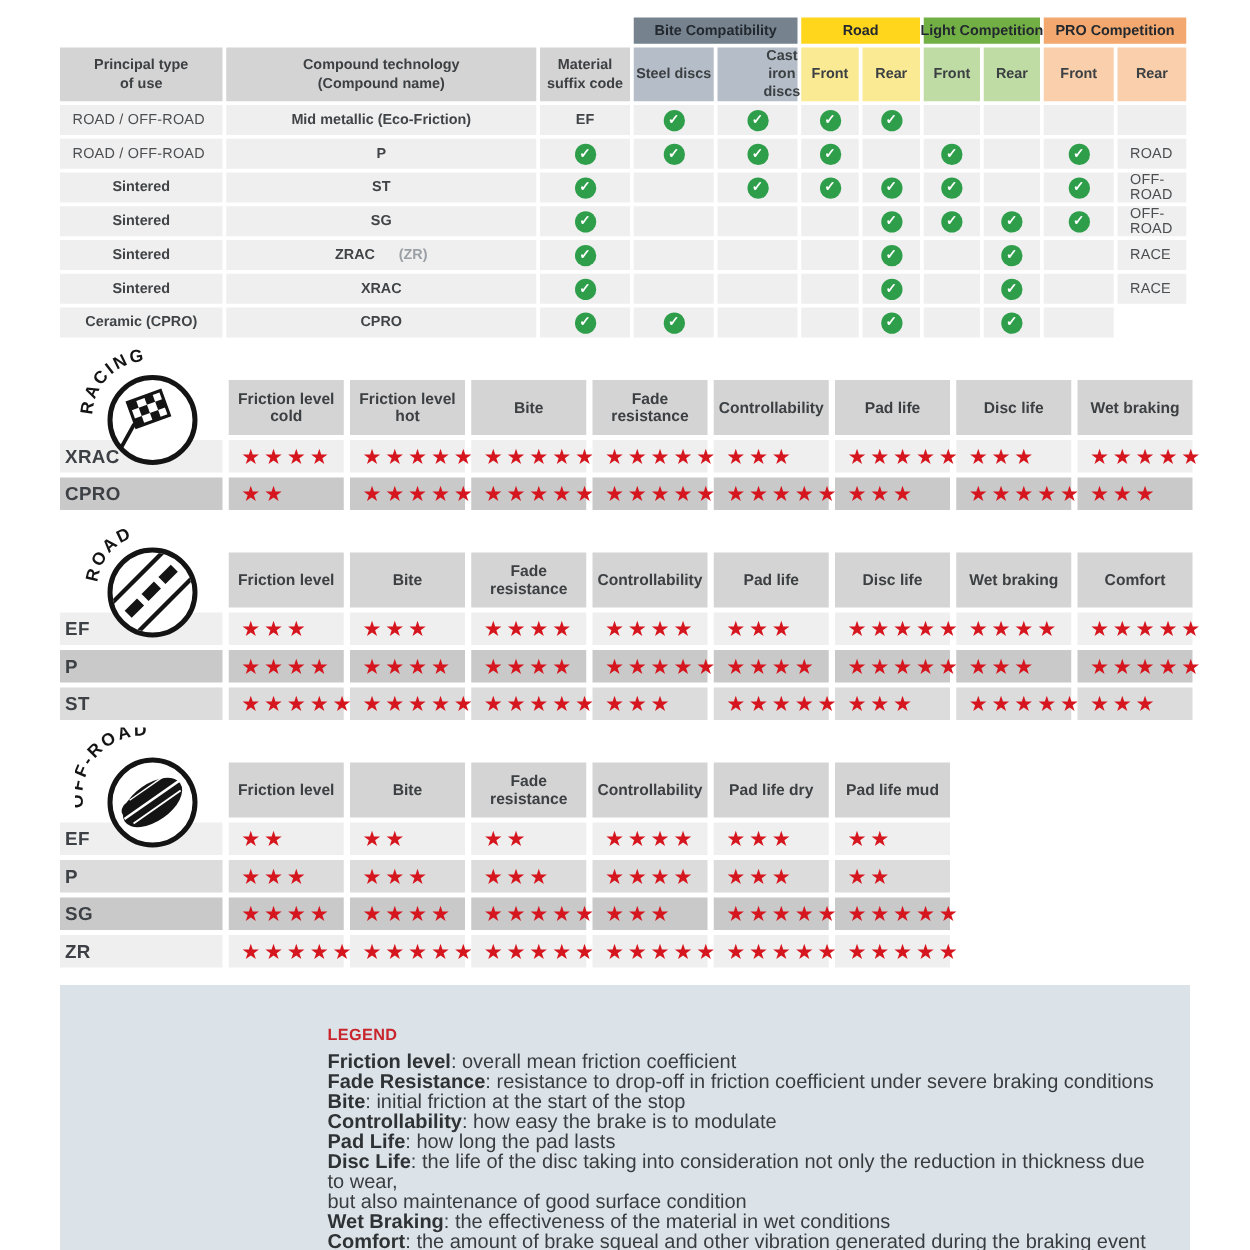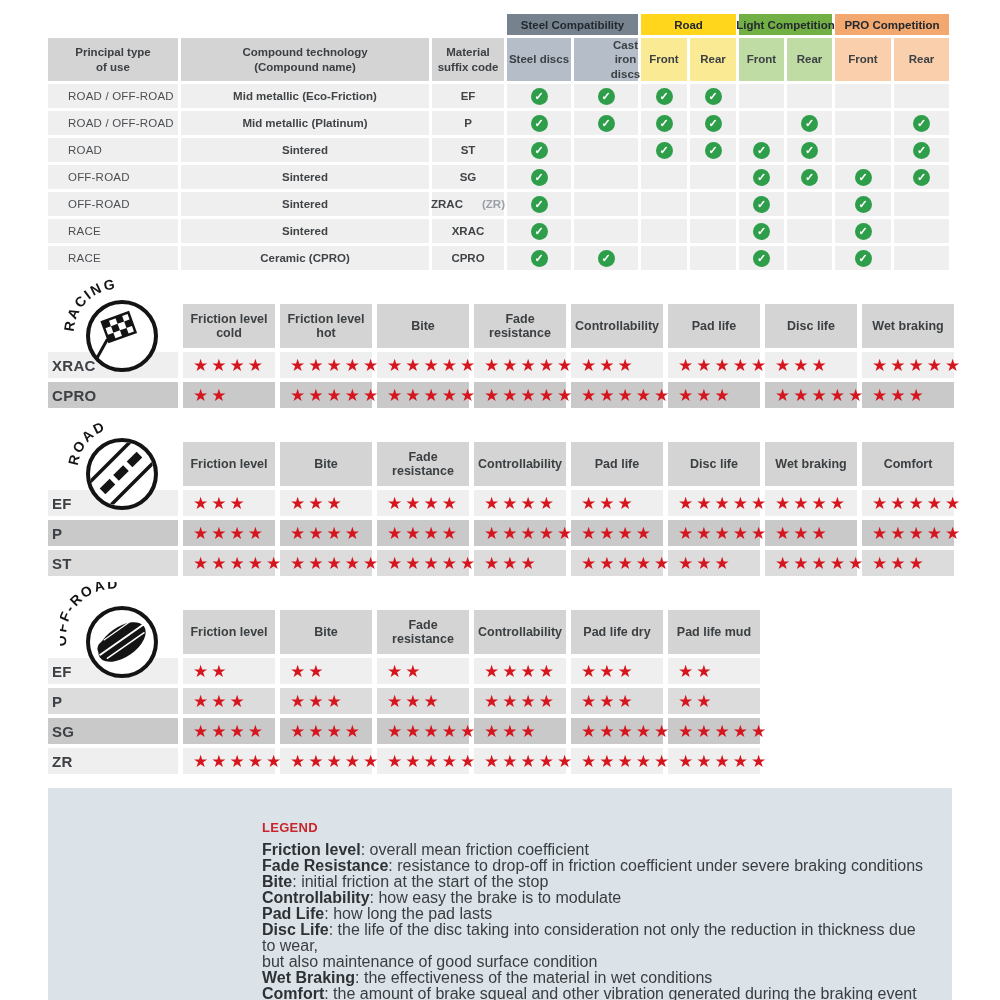--- a/index.html
+++ b/index.html
@@ -9,21 +9,21 @@
 
   
   .compat-grid{display:grid;column-gap:3px;row-gap:3px;margin:14px 48px 0;
     grid-template-columns:130px 248px 72px 64px 64px 46px 46px 45px 45px 56px 55px;}
   .cg-spacer{grid-column:1 / span 3;}
   .cg-group{grid-column:span 2;height:21px;display:flex;align-items:center;justify-content:center;
     font-weight:bold;font-size:11.5px;color:#23282e;white-space:nowrap;}
   .cg-head{min-height:36px;display:flex;align-items:center;justify-content:center;text-align:center;
     font-weight:bold;font-size:11.5px;line-height:1.25;background:var(--header_gray);color:#3c4043;white-space:pre-line;}
   .cg-cell{height:24px;background:var(--row_light);display:flex;align-items:center;font-size:11.5px;color:#4c4f52;}
-  .cg-use{padding-left:20px;letter-spacing:.2px;}
+  .cg-use{padding-left:10px;letter-spacing:.2px;}
   .cg-comp{justify-content:center;font-weight:bold;color:#404447;}
   .cg-code{justify-content:center;font-weight:bold;color:#404447;}
   .code-note{color:#9aa0a5;margin-left:19px;}
   .cg-check{justify-content:center;}
   .check-badge{width:17px;height:17px;border-radius:50%;background:var(--check_green);
     display:flex;align-items:center;justify-content:center;color:#fff;font-size:11px;font-weight:bold;line-height:1;}
 
   
   .rating-section{margin:34px 48px 0;}
   .rating-grid{display:grid;column-gap:5px;row-gap:4px;}
@@ -45,21 +45,21 @@
   .legend-title{color:var(--legend_red);font-weight:bold;font-size:13px;margin-bottom:7px;letter-spacing:.3px;}
   .legend-line{font-size:16px;line-height:16px;color:#3a3d40;}
   .legend-line b{color:#2f3234;}
 </style>
 </head>
 <body style="--header_gray: #D4D4D4; --row_light: #EFEFEF; --row_medium: #DCDCDC; --row_dark: #C9C9C9; --star_red: #D6161E; --check_green: #2F9E4B; --legend_bg: #DBE3E9; --legend_red: #C9252C;">
 
 <div class="page">
   <div class="compat-grid" id="compat-grid">
       <div class="cg-spacer"></div>
-      <div class="cg-group" style="background: rgb(118, 131, 143);">Steel Compatibility</div>
+      <div class="cg-group" style="background: rgb(118, 131, 143);">Bite Compatibility</div>
       <div class="cg-group" style="background: rgb(255, 214, 28);">Road</div>
       <div class="cg-group" style="background: rgb(114, 176, 69); text-align: right;">Light Competition</div>
       <div class="cg-group" style="background: rgb(242, 168, 110);">PRO Competition</div>
       <div class="cg-head">Principal type
 of use</div>
       <div class="cg-head">Compound technology
 (Compound name)</div>
       <div class="cg-head">Material
 suffix code</div>
       <div class="cg-head" style="background: rgb(181, 190, 200);">Steel discs</div>
@@ -85,21 +85,20 @@
         <span class="check-badge">✓</span>
       </div>
       <div class="cg-cell cg-check">
         <span class="check-badge">✓</span>
       </div>
       <div class="cg-cell cg-check"></div>
       <div class="cg-cell cg-check"></div>
       <div class="cg-cell cg-check"></div>
       <div class="cg-cell cg-check"></div>
       <div class="cg-cell cg-use">ROAD / OFF-ROAD</div>
-      <div class="cg-cell cg-comp">Mid metallic (Platinum)</div>
       <div class="cg-cell cg-code">
         <span>P</span>
       </div>
       <div class="cg-cell cg-check">
         <span class="check-badge">✓</span>
       </div>
       <div class="cg-cell cg-check">
         <span class="check-badge">✓</span>
       </div>
       <div class="cg-cell cg-check">

